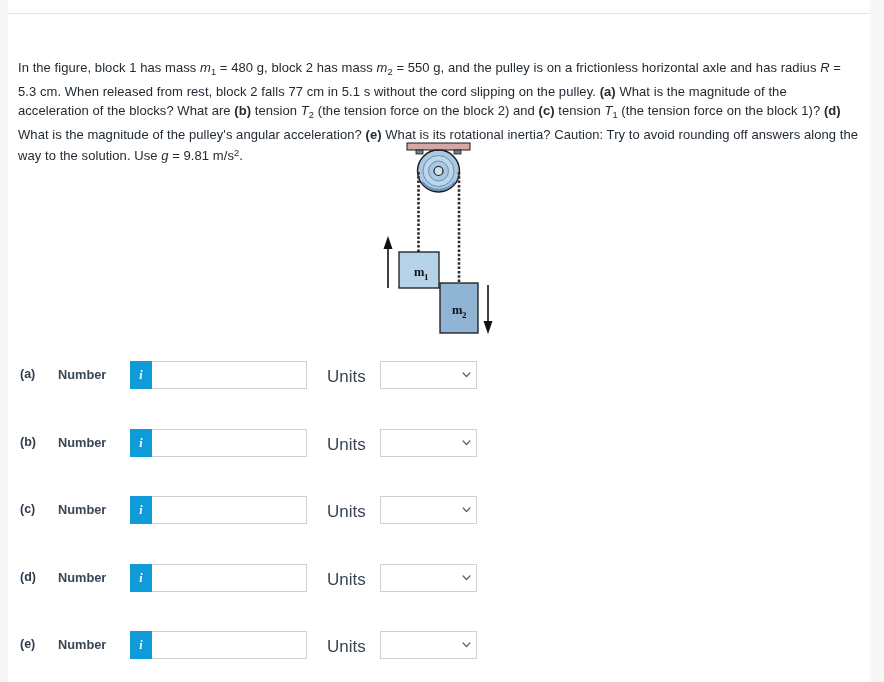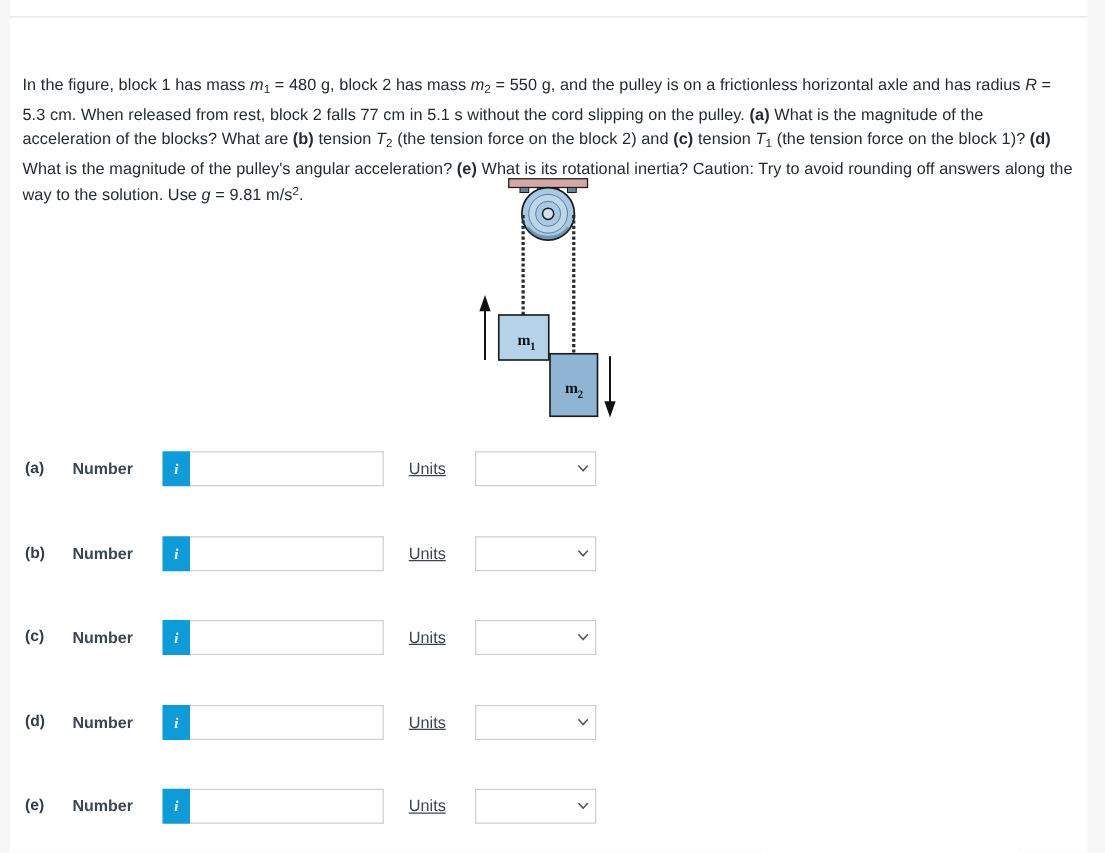--- a/index.html
+++ b/index.html
@@ -143,23 +143,22 @@
     font-size: 12.5px;
     padding: 0 6px;
     outline: none;
     color: #222;
     font-family: "Liberation Sans", sans-serif;
   }
   .units-label {
     position: absolute;
     left: 327px;
     top: 6px;
-    font-size: 13px;
+    font-size: 17px;
     color: #3a4654;
-    text-decoration: underline;
   }
   .units-select {
     position: absolute;
     left: 380px;
     top: 0;
     width: 97px;
     height: 28px;
     border: 1px solid #cfcfcf;
     background: #ffffff;
     box-sizing: border-box;

